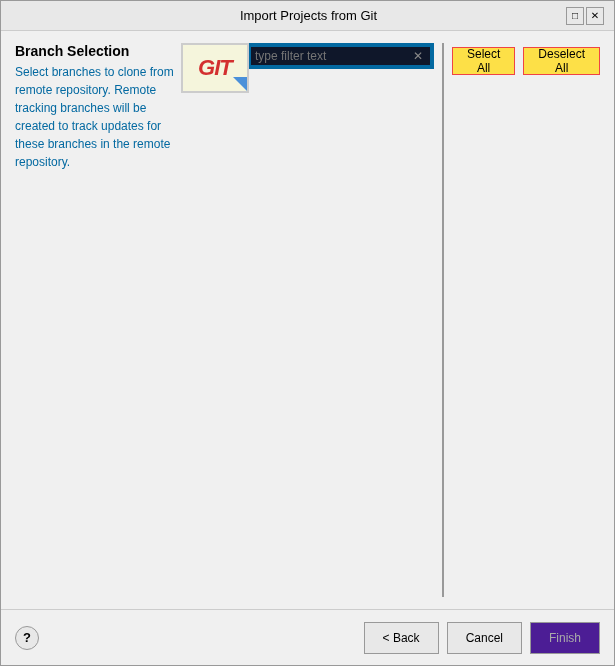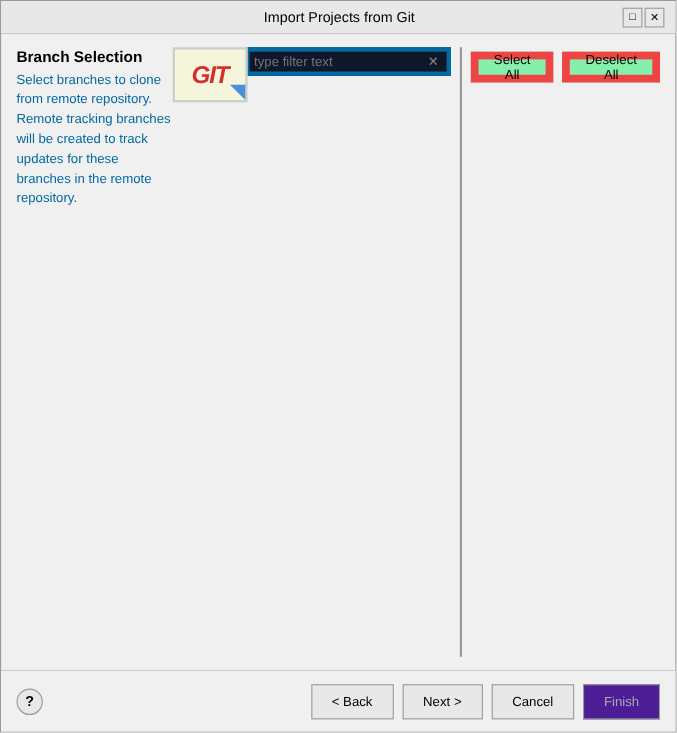--- a/index.html
+++ b/index.html
@@ -165,22 +165,22 @@
 
     .button-row {
       display: flex;
       gap: 8px;
       padding: 4px 0;
     }
 
     .btn {
       height: 28px;
       padding: 0 14px;
-      border: 7px solid #ef4444;
-      background: #86efac;
+      border: 1px solid #ef4444;
+      background: #fde047;
       cursor: pointer;
       font-size: 12px;
       display: flex;
       align-items: center;
       justify-content: center;
     }
 
     .btn:disabled {
       color: #999;
       cursor: default;
@@ -320,18 +320,17 @@
         <span>Deselect All</span>
       </button>
     </div>
 
   </div>
 
   <div class="bottom-bar">
     <button class="help-btn">?</button>
     <div class="bottom-right">
       <button class="btn-nav btn">&lt; Back</button>
-      <button class="btn-nav btn">Next &gt;</button>
       <button class="btn-nav btn">Cancel</button>
       <button class="btn-nav btn" disabled="">Finish</button>
     </div>
   </div>
 </div>
 
 </body></html>

